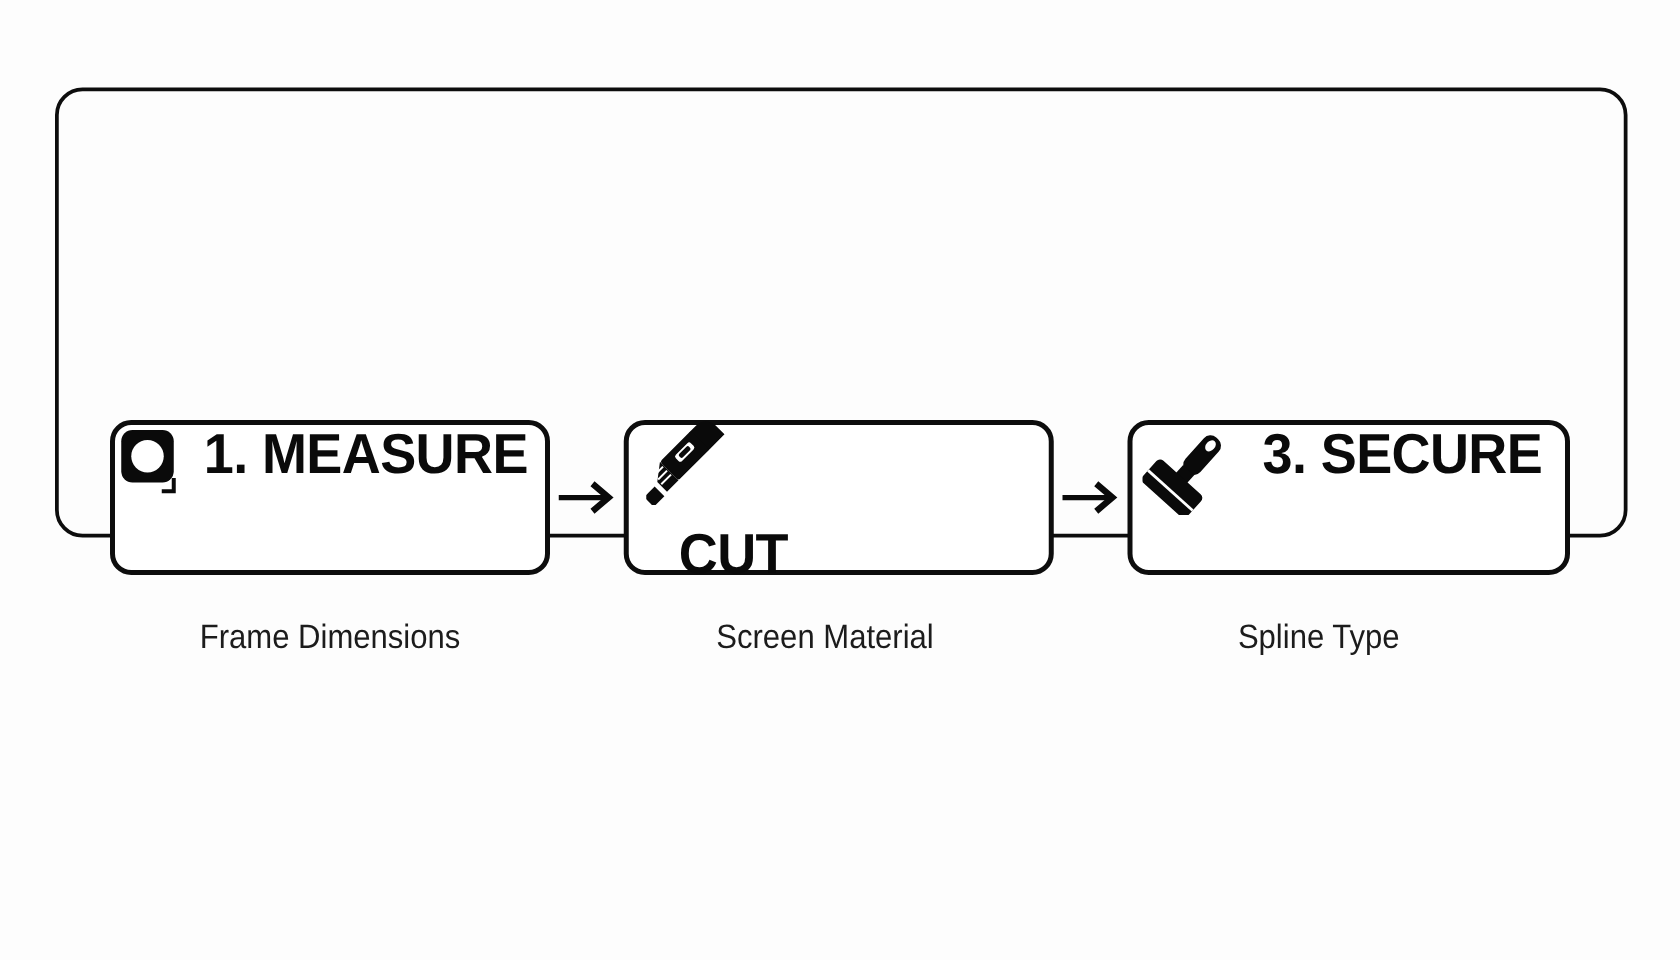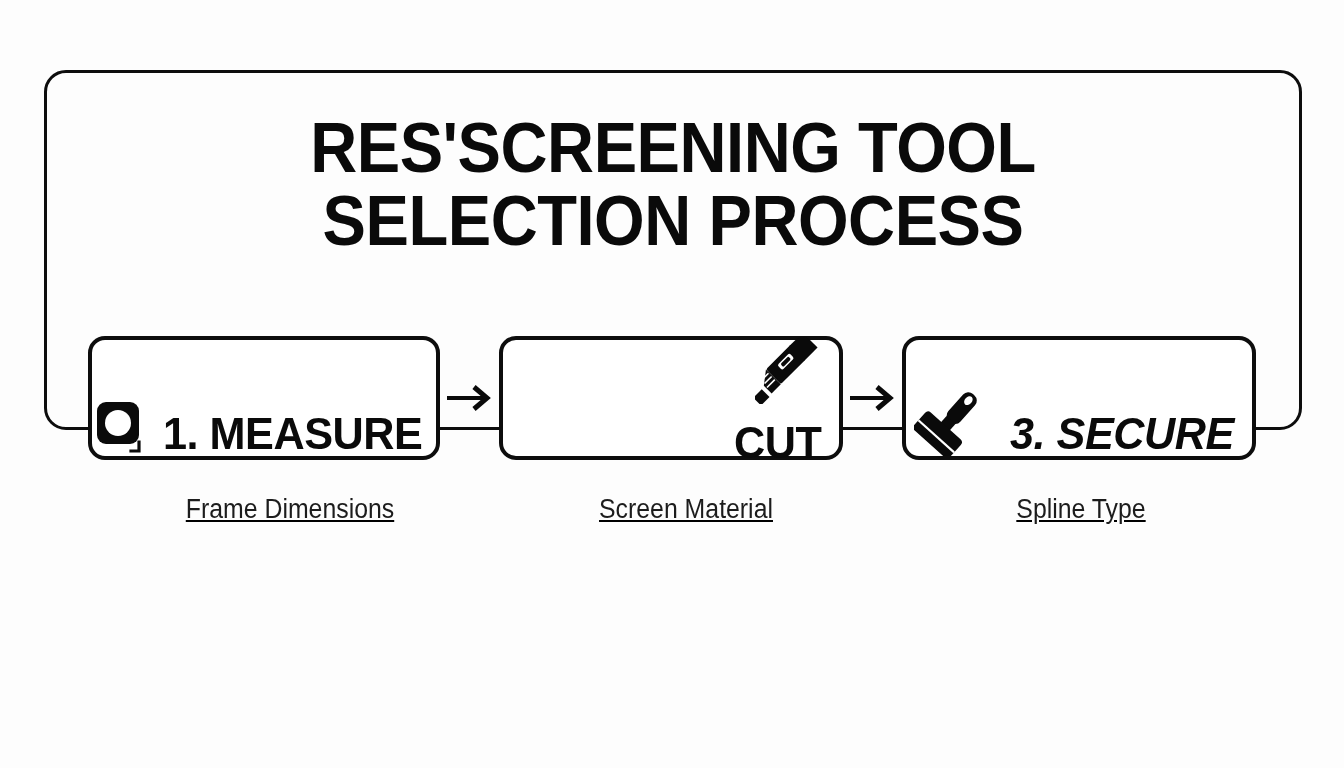--- a/index.html
+++ b/index.html
@@ -70,29 +70,29 @@
     justify-content: space-between;
   }
 
   .step-box {
     position: relative;
     height: 124px;
     border: 4px solid #0d0d0d;
     border-radius: 17px;
     background: #ffffff;
     display: flex;
-    align-items: flex-end;
+    align-items: flex-start;
     justify-content: center;
     gap: 16px;
     padding: 0 14px;
   }
 
   .step-box.box-1 { width: 352px; }
   .step-box.box-2 { width: 344px; flex-direction: column; }
-  .step-box.box-3 { width: 354px; font-style: italic; }
+  .step-box.box-3 { width: 354px; }
 
   .step-icon {
     flex: 0 0 auto;
     display: block;
     line-height: 0;
   }
 
   .step-icon svg { display: block; }
 
   .step-label {
@@ -120,22 +120,21 @@
   }
   .arrow svg { display: block; }
 
   
   .captions-row {
     position: absolute;
     left: 88px;
     top: 492px;
     width: 1168px;
     display: flex;
-    justify-content: flex-end;
-    text-decoration: underline;
+    justify-content: flex-start;
   }
 
   .caption {
     font-family: "Liberation Sans", sans-serif;
     font-weight: normal;
     font-size: 27px;
     line-height: 34px;
     color: #1c1c1c;
     text-align: center;
     transform: scaleX(0.92);
@@ -146,24 +145,20 @@
   .cap-2 { width: 344px; margin-left: 48px; }
   .cap-3 { width: 350px; margin-left: 48px; }
 </style>
 </head>
 <body>
 
 <div class="canvas">
 
   <div class="outer-frame"></div>
 
-  <div class="title-block">
-    <span class="title-line">RES'SCREENING TOOL</span>
-    <span class="title-line">SELECTION PROCESS</span>
-  </div>
 
   <div class="steps-row">
 
     <div class="step-box box-1">
       <span class="step-icon">
         <svg width="52" height="58" viewBox="0 0 52 58" aria-hidden="true">
           <rect x="2" y="4" width="42" height="42" rx="9" ry="9" fill="#0a0a0a"></rect>
           <circle cx="23" cy="25" r="13" fill="#ffffff"></circle>
           <path d="M44 44 L44 53 L36 53" fill="none" stroke="#0a0a0a" stroke-width="3.2" stroke-linecap="square"></path>
         </svg>

